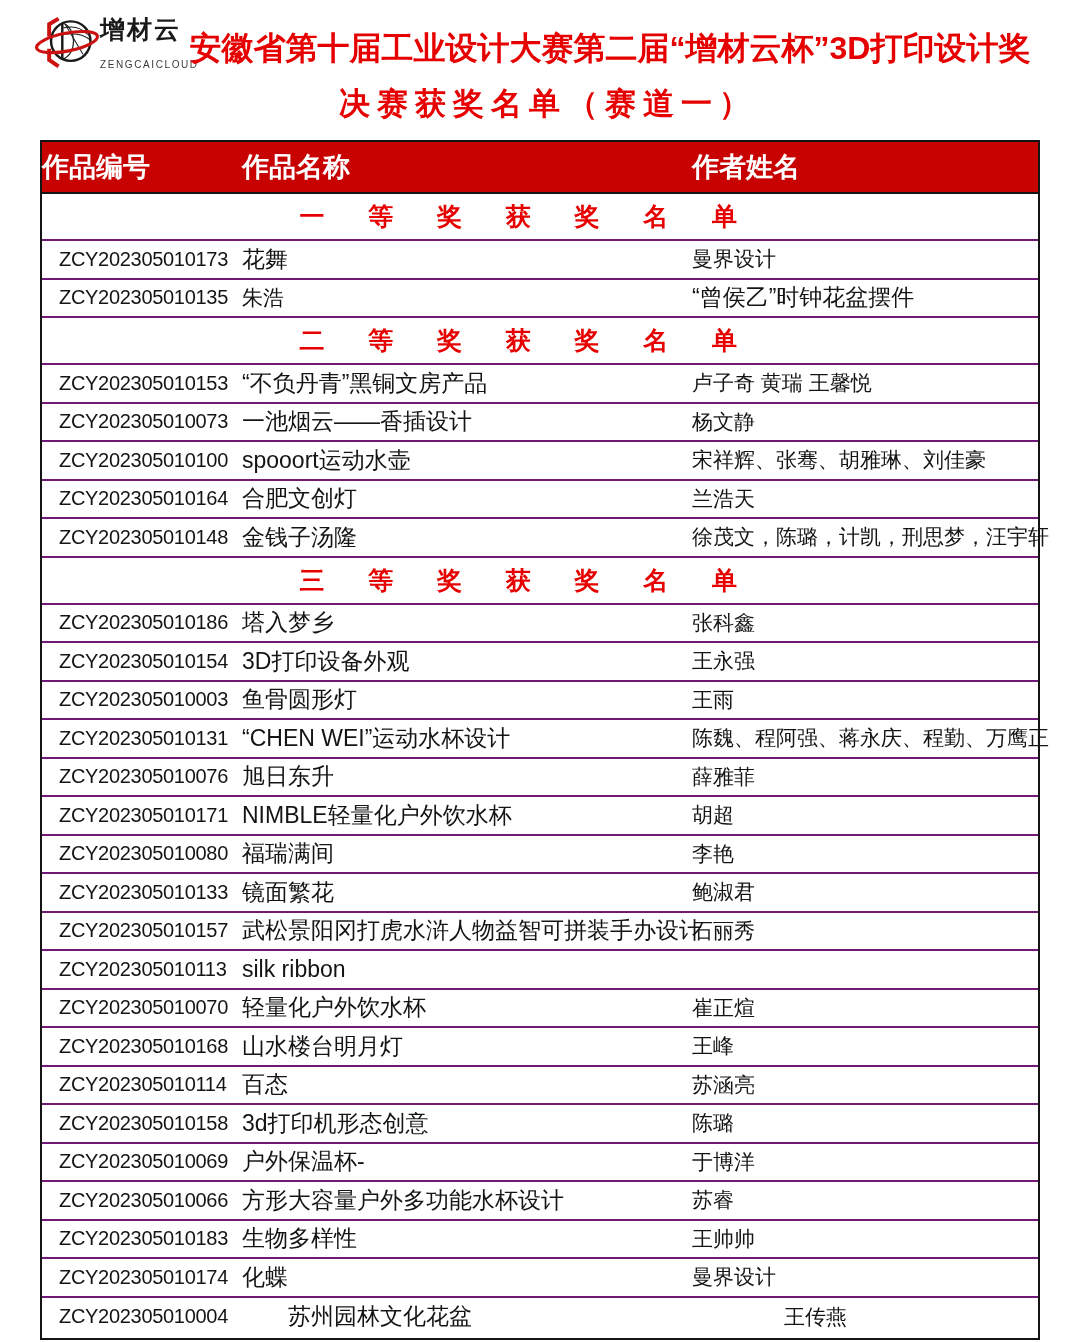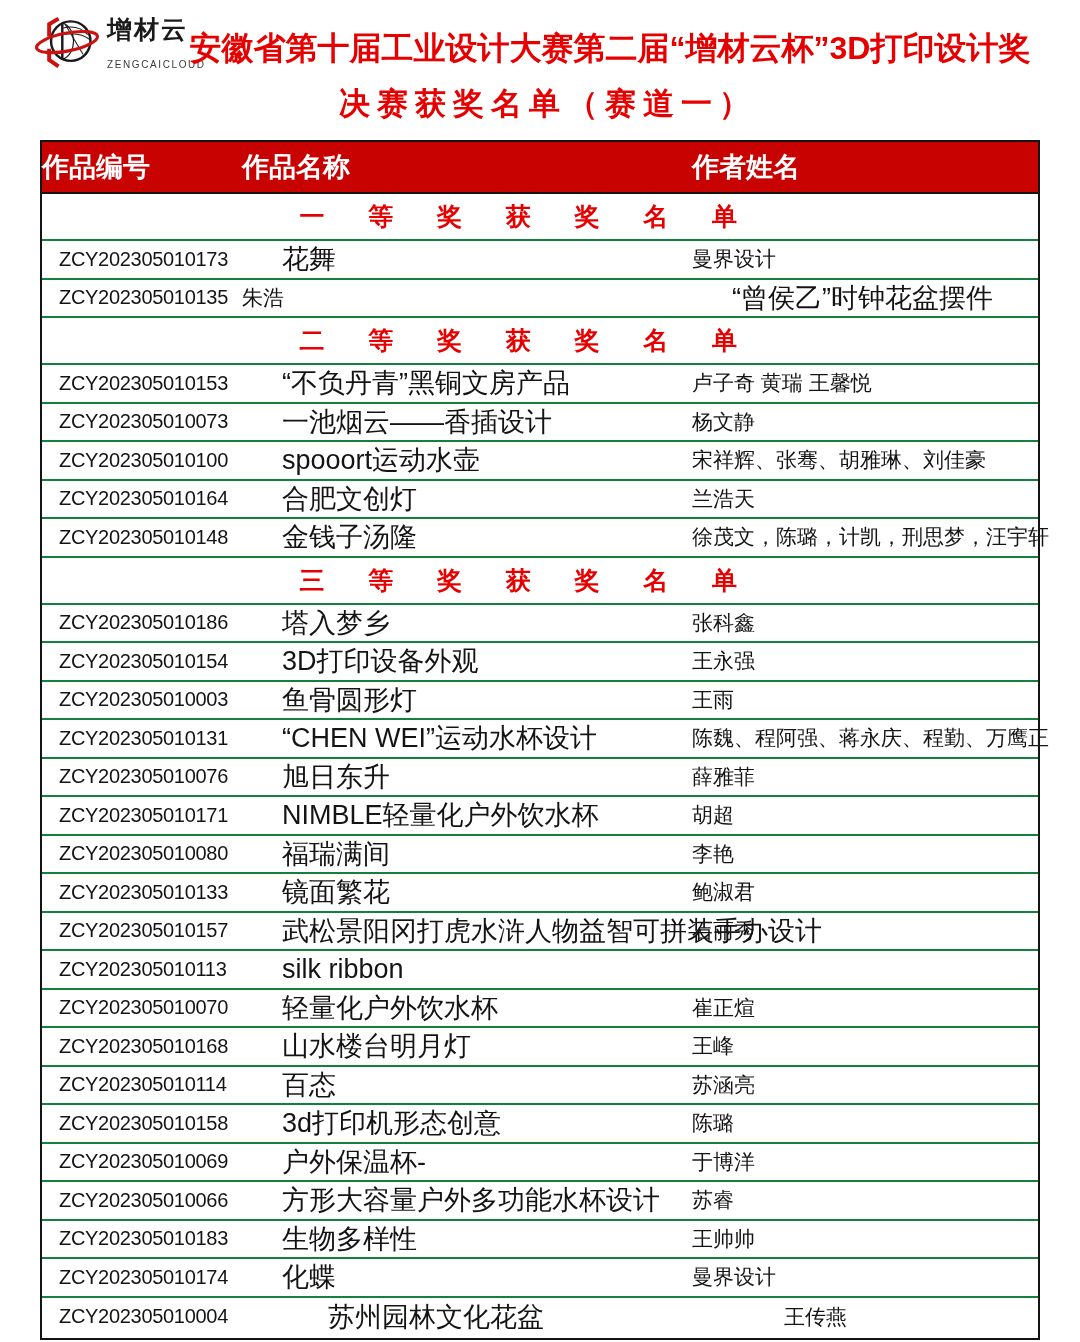--- a/index.html
+++ b/index.html
@@ -2,47 +2,47 @@
 <html><head>
 <meta charset="utf-8">
 <style>
   * { margin:0; padding:0; box-sizing:border-box; }
   html,body { width:1080px; height:1342px; background:#ffffff;
     font-family:"Liberation Sans","DejaVu Sans",sans-serif; }
   .page { position:relative; width:1080px; height:1342px; background:#fff; overflow:hidden; }
 
   
   .header { position:relative; height:140px; }
-  .logo { position:absolute; left:34px; top:12px; display:flex; align-items:center; gap:7px; }
+  .logo { position:absolute; left:34px; top:12px; display:flex; align-items:center; }
   .logo svg { display:block; }
   .logo-text { display:flex; flex-direction:column; justify-content:center; }
   .logo-name { font-size:25px; font-weight:bold; color:#1a1a1a; letter-spacing:2px; line-height:1.1; }
   .logo-subtitle { font-size:10px; color:#3a3a3a; letter-spacing:1.6px; margin-top:16px; }
   .title1 { position:absolute; left:170px; top:27px; width:880px; text-align:center;
     font-size:32px; font-weight:bold; color:#e60000; white-space:nowrap; }
   .title2 { position:absolute; left:8px; top:83px; width:1080px; text-align:center;
     font-size:31px; font-weight:bold; color:#e60000; letter-spacing:7px; white-space:nowrap; }
 
   
   .table { position:absolute; left:40px; top:140px; width:1000px; height:1200px;
     border:2px solid #141414; background:#fff; }
   .thead { display:grid; grid-template-columns:200px 450px 346px; height:52px;
     background:#c80201; color:#ffffff; font-weight:bold; font-size:27px;
     align-items:center; border-bottom:2px solid #141414; }
   .th { text-align:left; white-space:nowrap; }
-  .row { border-bottom:2px solid #15803d; }
+  .row { border-bottom:2px solid #701a75; }
   .row:last-child { border-bottom:none;gap:46px; }
   .section-row { height:47px; display:flex; align-items:center; justify-content:center;
     color:#e60000; font-weight:bold; font-size:25px; letter-spacing:1.75em;
     white-space:nowrap; overflow:visible; }
   .data-row { display:grid; grid-template-columns:200px 450px 346px; height:38.5px;
     align-items:center; color:#141414; }
   .cell { white-space:nowrap; overflow:visible; }
   .cell-id { padding-left:17px; font-size:20px; letter-spacing:-0.3px; }
-  .cell-name { font-size:27px;margin-left:40px; }
+  .cell-name { font-size:23px; }
   .cell-author { font-size:21px; }
 </style>
 </head>
 <body>
 
 <div class="page">
 
   <div class="header">
     <div class="logo">
       <svg width="66" height="62" viewBox="0 0 70 66" aria-hidden="true">

